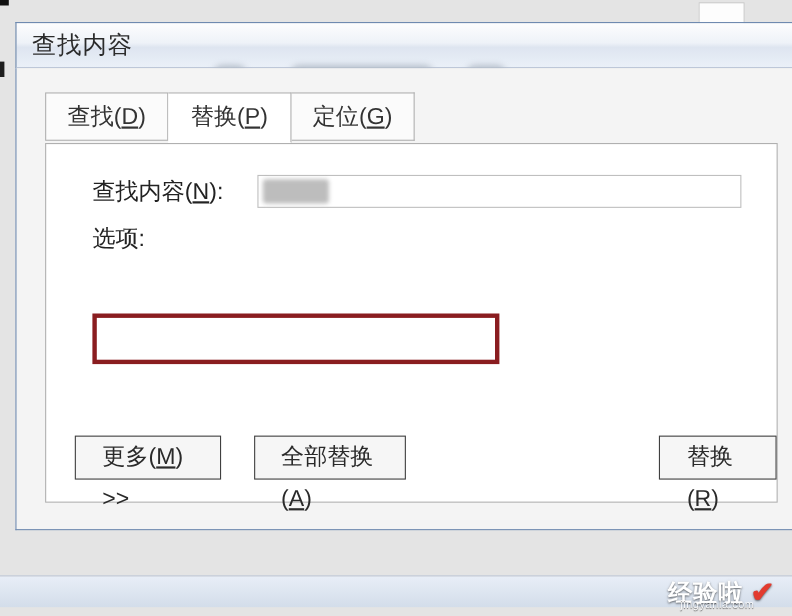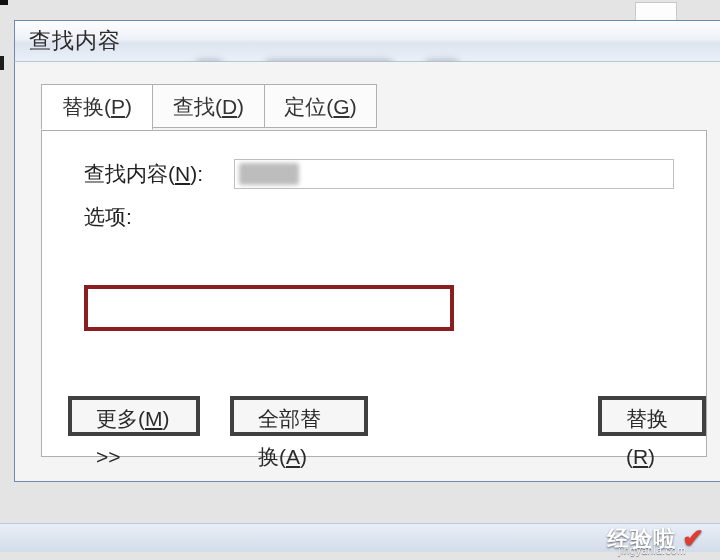--- a/index.html
+++ b/index.html
@@ -79,21 +79,21 @@
     box-sizing:border-box;
   }
 
   .spacer{height:40px;}
 
   .btnbar{
     position:absolute;left:26px;right:0;bottom:20px;display:flex;align-items:center;
   }
   .btn{
     height:40px;line-height:38px;font-size:21px;color:#2a2a2a;
-    background:#f6f6f6;border:4px solid #404040;
+    background:#f6f6f6;border:1px solid #404040;
     padding:0 24px;cursor:pointer;box-sizing:border-box;
   }
   .btn .ul{text-decoration:underline;}
   .btn.more{}
   .btn.replace{margin-left:230px;}
   .btn.all{margin-left:30px;}
 
   .stripe{
     position:absolute;left:0;bottom:8px;width:720px;height:28px;
     background:linear-gradient(#e8eef7,#d3ddea);border-top:1px solid #c0c9d8;
@@ -126,25 +126,25 @@
   <div class="titlebar">
     <span>查找内容</span>
     <div class="titlebar-blur">
       <span class="tb1"></span><span class="tb2"></span><span class="tb3"></span>
     </div>
   </div>
 
   <div class="client">
 
     <div class="tabs">
+      <div class="tab">
+        <span>查找(</span><span class="ul">D</span><span>)</span>
+      </div>
       <div class="tab active">
         <span>替换(</span><span class="ul">P</span><span>)</span>
-      </div>
-      <div class="tab">
-        <span>查找(</span><span class="ul">D</span><span>)</span>
       </div>
       <div class="tab">
         <span>定位(</span><span class="ul">G</span><span>)</span>
       </div>
     </div>
 
     <div class="tab-panel">
 
       <div class="row">
         <div class="lbl">

